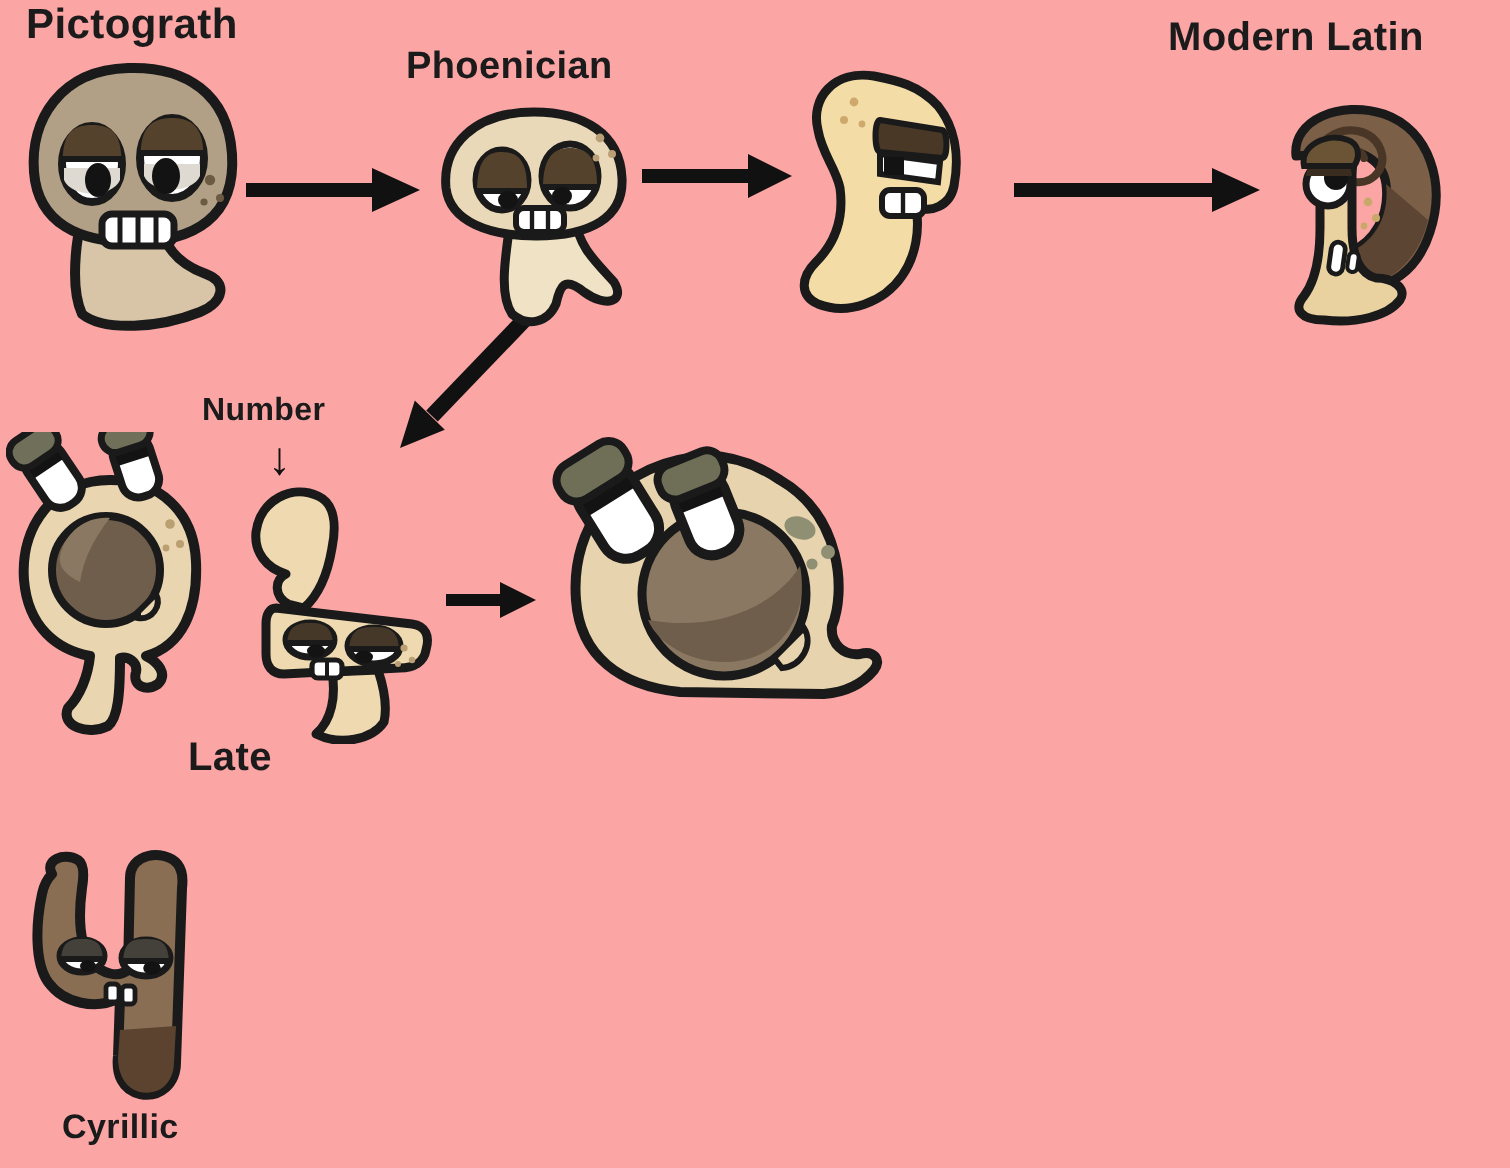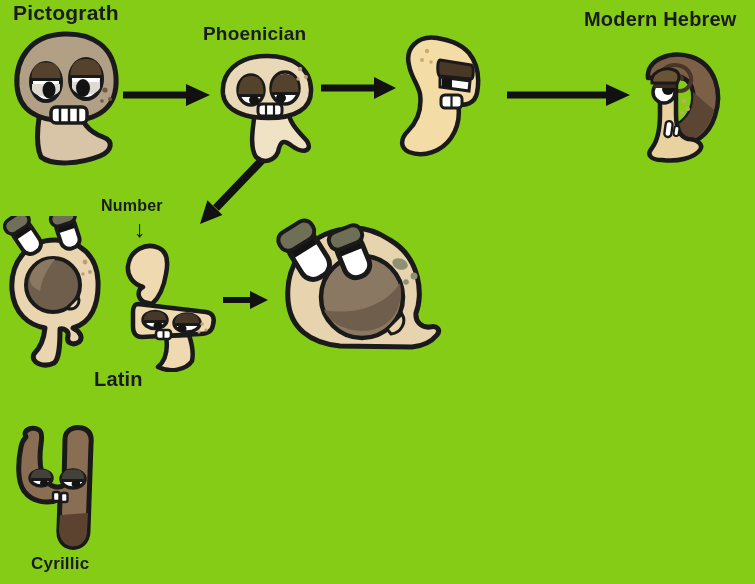--- a/index.html
+++ b/index.html
@@ -1,35 +1,35 @@
 <!DOCTYPE html>
 <html><head>
 <meta charset="utf-8">
 <style>
   html,body{margin:0;padding:0;background:#ffffff;}
   .canvas{
-    position:relative;width:755px;height:584px;background:#84cc16;overflow:hidden;
+    position:relative;width:755px;height:584px;background:#fca5a5;overflow:hidden;
     font-family:"Liberation Sans",sans-serif;color:#1b1b1b;
   }
   .label{position:absolute;font-weight:600;white-space:nowrap;color:#1b1b1b;letter-spacing:.2px;}
   .char{position:absolute;}
   .char svg{display:block;width:100%;height:100%;}
   .arrow{position:absolute;}
   .down-glyph{position:absolute;font-size:23px;font-weight:400;color:#111;}
 </style>
 </head>
 <body>
 
 <div class="canvas">
 
   <div class="label" style="left:13px;top:1px;font-size:21px">Pictograth</div>
   <div class="label" style="left:203px;top:23px;font-size:19px">Phoenician</div>
-  <div class="label" style="left:584px;top:8px;font-size:20px">Modern Hebrew</div>
+  <div class="label" style="left:584px;top:8px;font-size:20px">Modern Latin</div>
   <div class="label" style="left:101px;top:197px;font-size:16px">Number</div>
-  <div class="label" style="left:94px;top:368px;font-size:20px">Latin</div>
+  <div class="label" style="left:94px;top:368px;font-size:20px">Late</div>
   <div class="label" style="left:31px;top:554px;font-size:17px">Cyrillic</div>
   <div class="down-glyph" style="left:134px;top:216px">↓</div>
 
   <div class="arrow" style="left:120px;top:80px;width:92px;height:30px">
     <svg viewBox="0 0 92 30">
         <line x1="3" y1="15" x2="66" y2="15" stroke="#111" stroke-width="7"></line>
         <polygon points="66,4 90,15 66,26" fill="#111"></polygon>
       </svg>
   </div>
   <div class="arrow" style="left:318px;top:73px;width:82px;height:30px">

